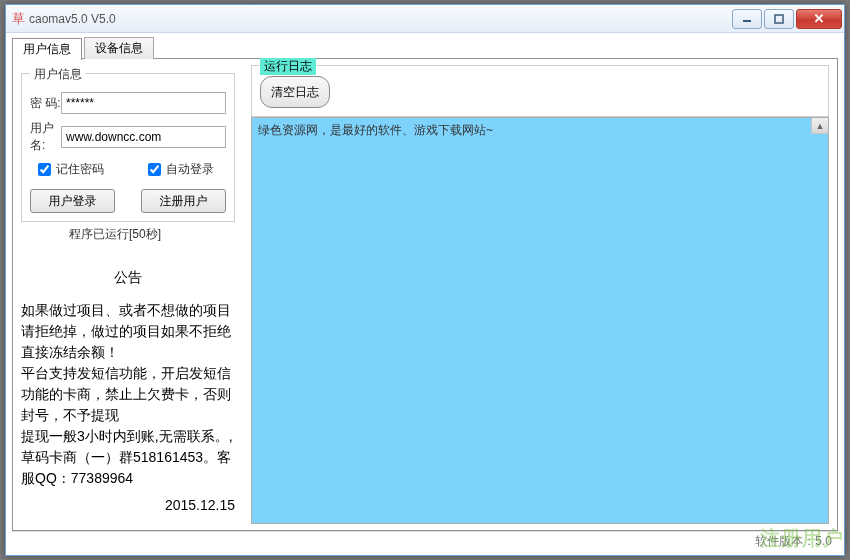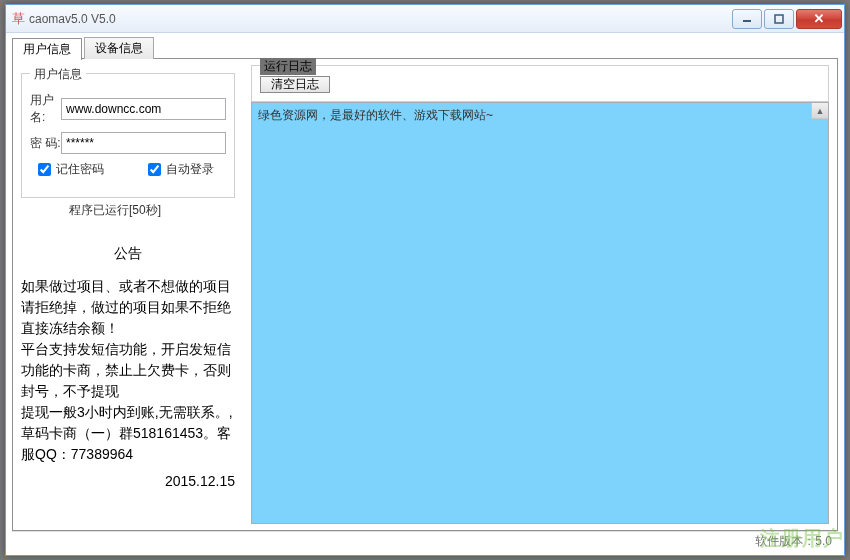--- a/index.html
+++ b/index.html
@@ -171,29 +171,29 @@
   }
   .rpgroup {
     border: 1px solid #cfcfcf;
     position: relative;
     padding: 10px 8px 8px 8px;
     flex: 0 0 auto;
   }
   .rpgroup .legend {
     position: absolute;
     top: -8px; left: 8px;
-    background: #737373;
+    background: #5eead4;
     padding: 0 4px;
   }
   .clearbtn {
     width: 70px;
-    height: 17px;
+    height: 32px;
     border: 1px solid #8a8a8a;
     background: linear-gradient(#f8f8f8,#e4e4e4);
-    border-radius: 0;
+    border-radius: 12px;
     display: flex;
     align-items: center;
     justify-content: center;
   }
   .logarea {
     flex: 1;
     border: 1px solid #abadb3;
     padding: 4px 6px;
     color: #333;
     background: #7dd3fc;
@@ -260,37 +260,41 @@
       <div class="tab active">用户信息</div>
       <div class="tab">设备信息</div>
     </div>
 
     <div class="tabcontent">
       <div class="leftpanel">
         <div class="groupbox">
           <span class="legend">用户信息</span>
 
           <div class="formrow">
+            <label>密   码:</label>
+            <input type="text" value="******" style="">
+          </div>
+          <div class="formrow">
             <label>用户名:</label>
             <input type="text" value="www.downcc.com" style="">
-          </div>
-          <div class="formrow">
-            <label>密   码:</label>
-            <input type="text" value="******" style="">
           </div>
           <div class="checkrow">
             <label>
                 <input type="checkbox" checked="" style="">
                 <span>记住密码</span>
               </label>
             <label>
                 <input type="checkbox" checked="" style="">
                 <span>自动登录</span>
               </label>
           </div>
+          <div class="btnrow">
+            <div class="btn">用户登录</div>
+            <div class="btn">注册用户</div>
+          </div>
         </div>
 
         <div class="status">程序已运行[50秒]</div>
 
         <div class="notice">
           <h3>公告</h3>
           <p style="white-space:pre-line;">如果做过项目、或者不想做的项目请拒绝掉，做过的项目如果不拒绝直接冻结余额！
 平台支持发短信功能，开启发短信功能的卡商，禁止上欠费卡，否则封号，不予提现
 提现一般3小时内到账,无需联系。,
 草码卡商（一）群518161453。客服QQ：77389964</p>

